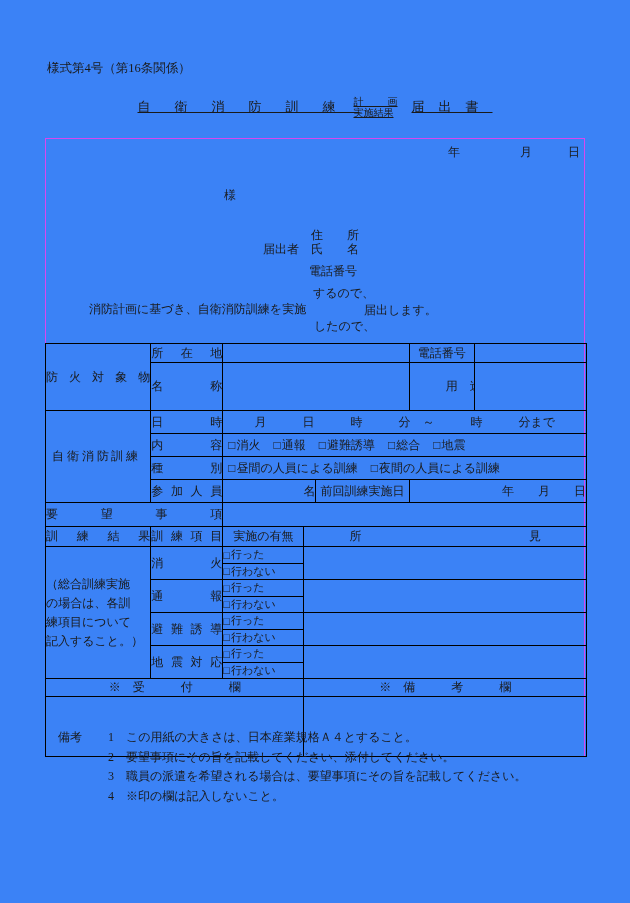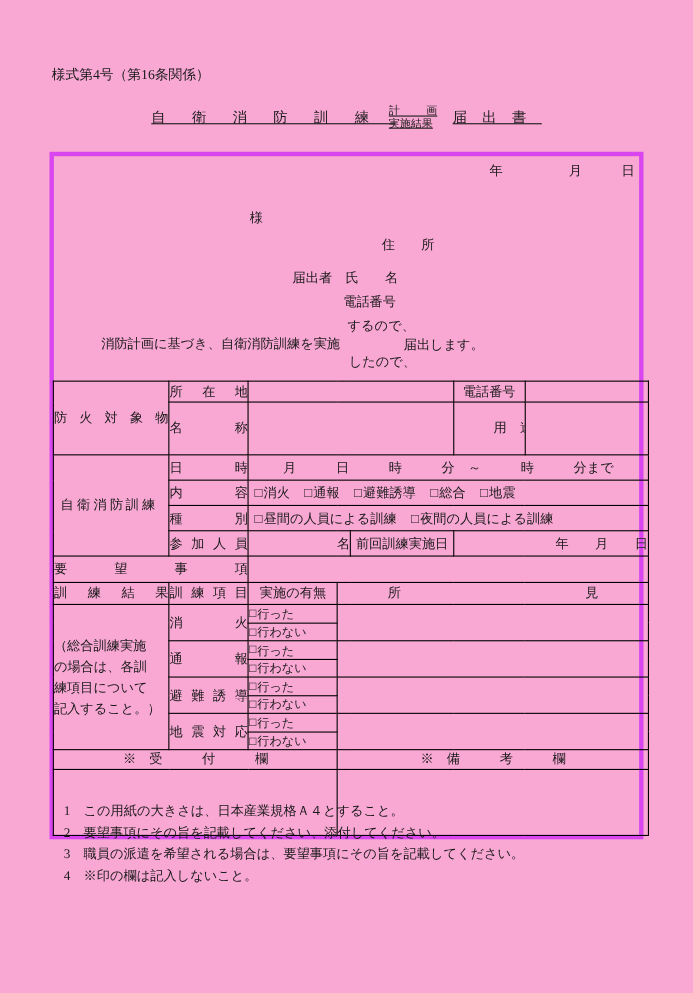--- a/index.html
+++ b/index.html
@@ -1,40 +1,40 @@
 <!DOCTYPE html>
 <html><head>
 <meta charset="utf-8">
 <style>
   * { margin: 0; padding: 0; box-sizing: border-box; }
   body { background: #ffffff; font-family: "Liberation Serif", "DejaVu Serif", serif; }
   .page {
     position: relative; width: 630px; height: 903px;
-    background: #f9a8d4; color: #1a1a1a; overflow: hidden;
+    background: #3b82f6; color: #1a1a1a; overflow: hidden;
   }
   .pre { white-space: pre; }
   .just { text-align: justify; text-align-last: justify; }
 
   .form-number { position: absolute; left: 47px; top: 60px; font-size: 12.5px; }
 
   .title-row {
     position: absolute; left: 0; top: 96px; width: 100%;
     display: flex; justify-content: center; align-items: center; text-decoration: underline;
   }
   .t-main { font-size: 13px; letter-spacing: 24px; }
   .t-stack { display: inline-flex; flex-direction: column; width: 44px; margin-left: -6px; }
   .t-top { font-size: 10px; line-height: 11px; display: block; text-align: justify; text-align-last: justify; }
   .t-bot { font-size: 10px; line-height: 11px; display: block; }
   .t-suffix { font-size: 13px; letter-spacing: 14px; margin-left: 14px; }
 
-  .form-box { position: absolute; left: 45px; top: 138px; width: 540px; border: 4px solid #d946ef; }
+  .form-box { position: absolute; left: 45px; top: 138px; width: 540px; border: 1px solid #d946ef; }
   .header-area { position: relative; height: 204px; font-size: 12px; }
   .date-line { position: absolute; top: 5px; right: 4px; }
   .addressee { position: absolute; left: 178px; top: 48px; }
-  .addr-line { position: absolute; left: 217px; top: 72px; display: flex; gap: 33px; }
+  .addr-line { position: absolute; left: 217px; top: 88px; display: flex; }
   .addr-label-gap { width: 48px; }
   .name-line { position: absolute; left: 217px; top: 102px; display: flex; gap: 12px; }
   .phone-line { position: absolute; left: 263px; top: 124px; }
   .s-top { position: absolute; left: 267px; top: 146px; }
   .s-left { position: absolute; left: 43px; top: 162px; }
   .s-right { position: absolute; left: 318px; top: 163px; }
   .s-bot { position: absolute; left: 268px; top: 179px; }
 
   table.grid {
     border-collapse: collapse; table-layout: fixed;
@@ -328,20 +328,21 @@
         </tr>
         <tr>
           <td class="h60" colspan="3"></td>
           <td class="h60" colspan="4"></td>
         </tr>
       </tbody>
     </table>
   </div>
 
   <div class="notes">
+    <div class="notes-label">備考</div>
     <div class="note-items">
       <div class="note-line">
         <span class="note-num">1</span>
         <span class="pre">この用紙の大きさは、日本産業規格Ａ４とすること。</span>
       </div>
       <div class="note-line">
         <span class="note-num">2</span>
         <span class="pre">要望事項にその旨を記載してください、添付してください。</span>
       </div>
       <div class="note-line">

